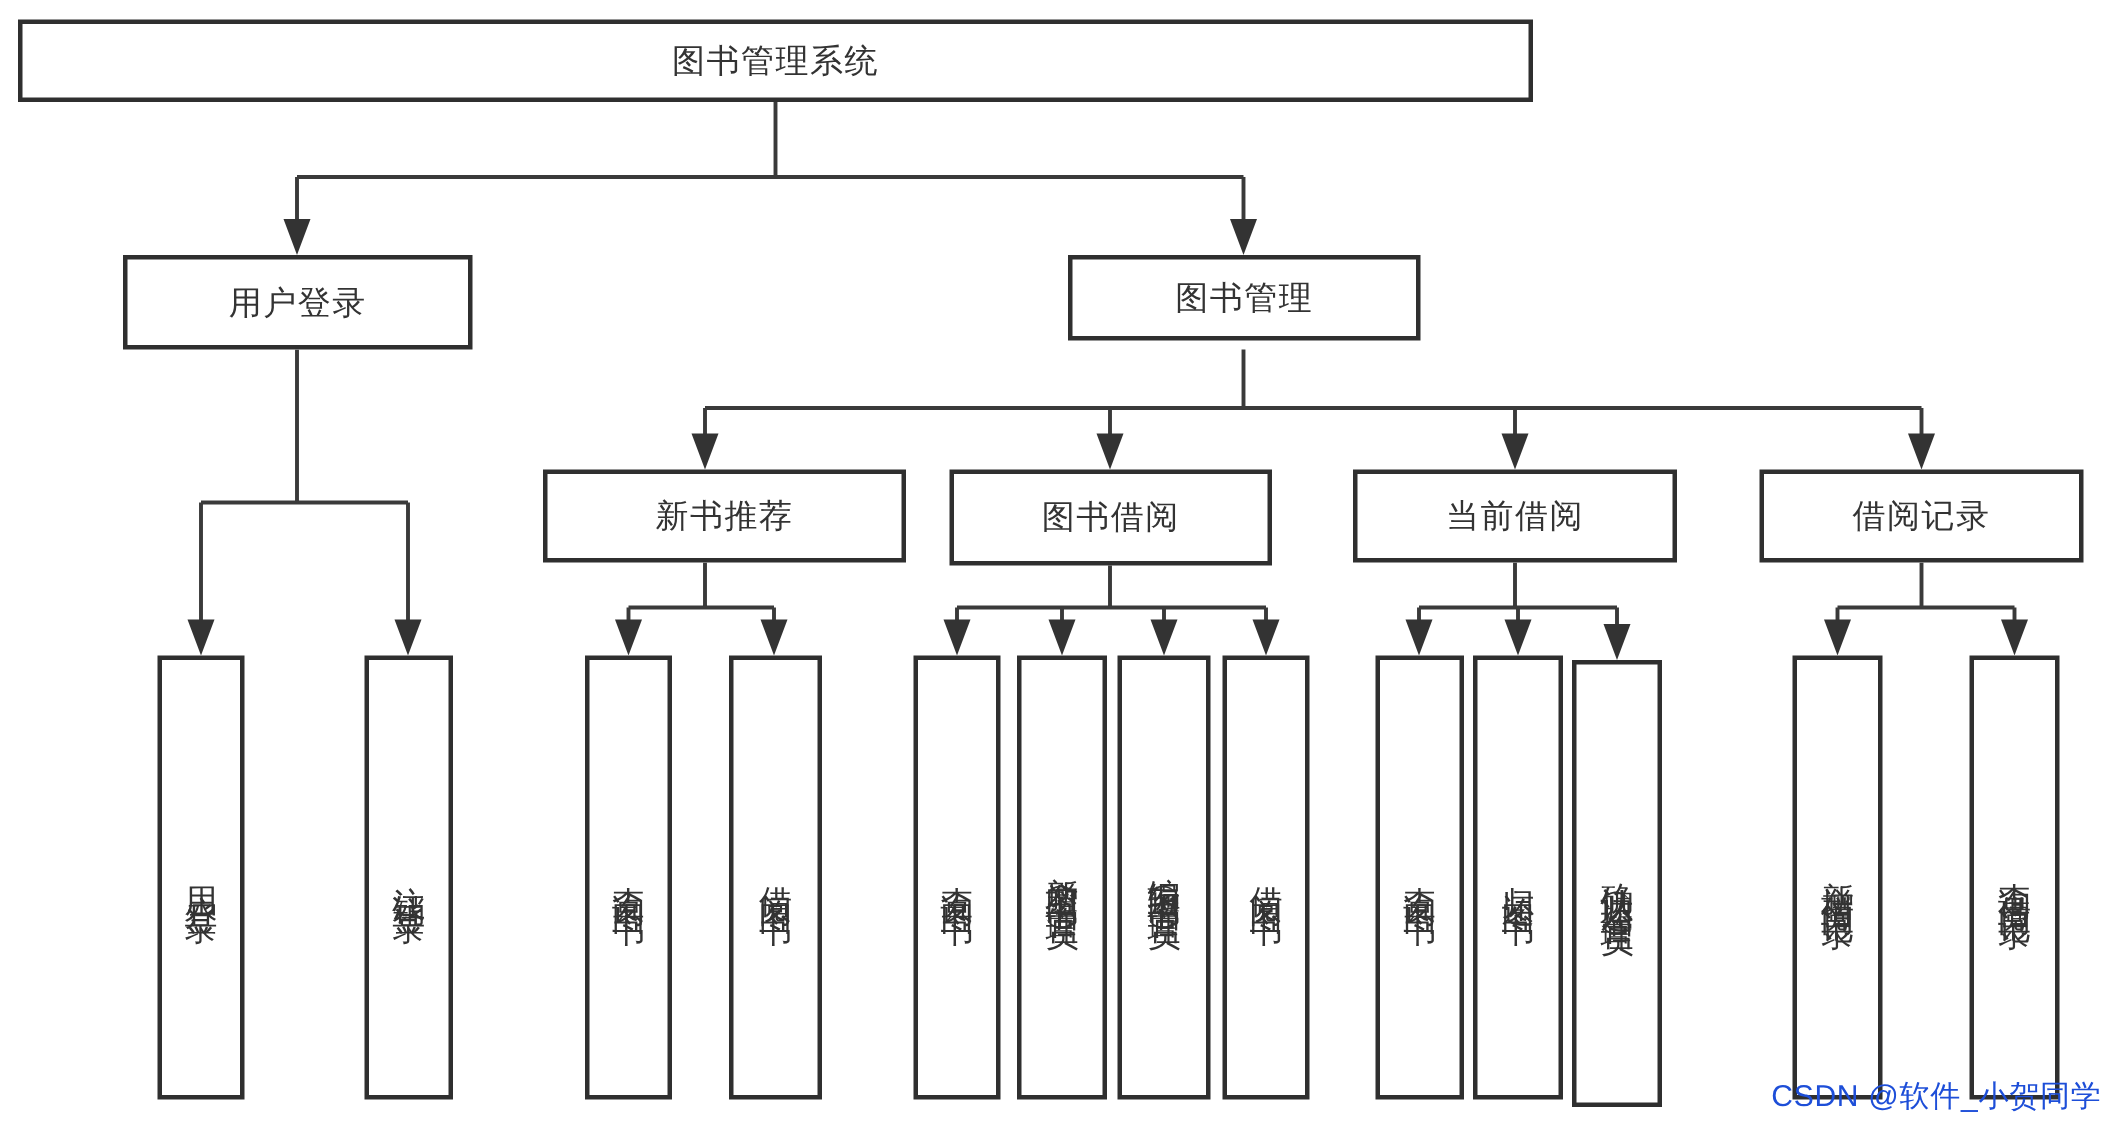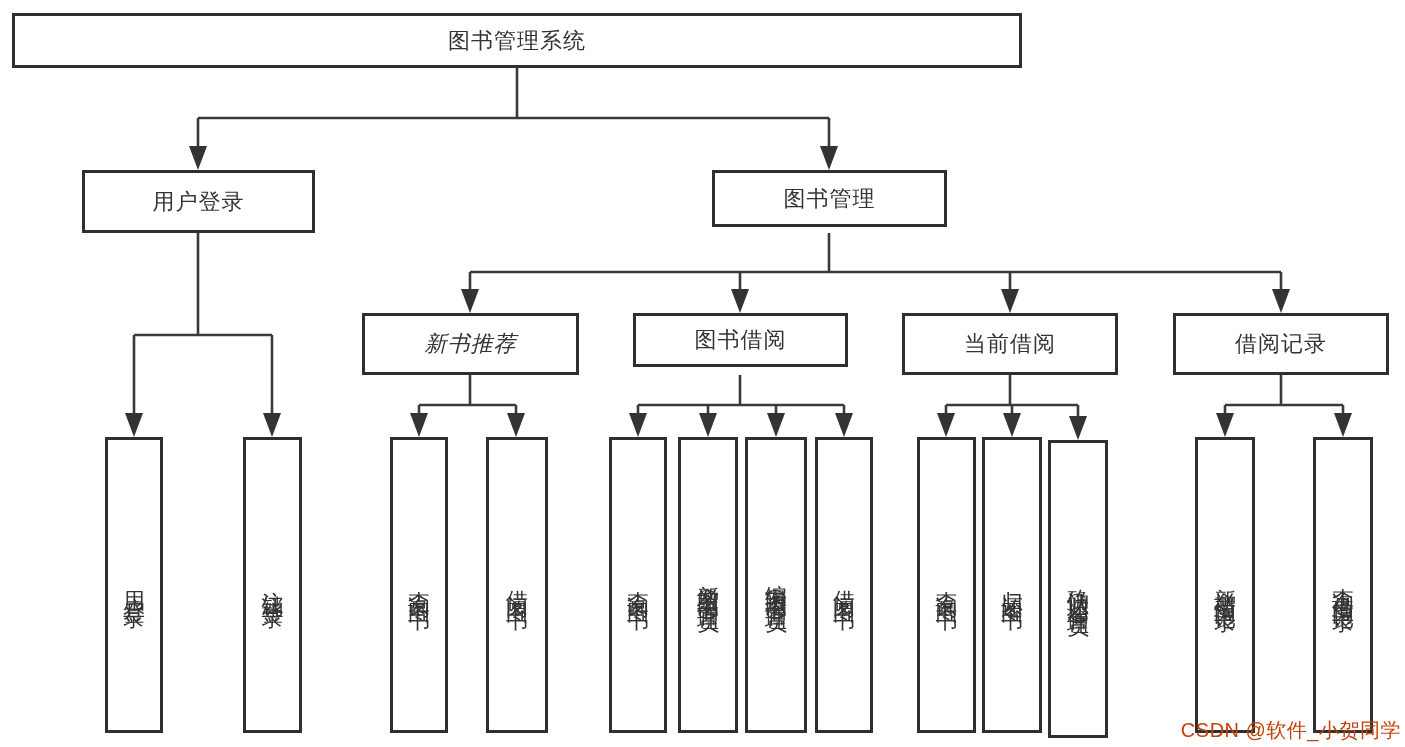--- a/index.html
+++ b/index.html
@@ -28,21 +28,21 @@
     font-size:22px;
     letter-spacing:6px;
     line-height:1;
     color:#333333;
   }
   .leaf{top:437px;height:296px;}
   .watermark{
     position:absolute;
     right:4px;top:717px;
     font-size:20px;
-    color:#c2410c;
+    color:#1d4ed8;
     letter-spacing:0.5px;
     white-space:nowrap;
     z-index:5;
   }
 </style>
 </head>
 <body>
 
 <div class="stage">
 
@@ -93,24 +93,24 @@
     <span class="hlabel">图书管理系统</span>
   </div>
 
   <div class="box" style="left:82px;top:170px;width:233px;height:63px;">
     <span class="hlabel">用户登录</span>
   </div>
   <div class="box" style="left:712px;top:170px;width:235px;height:57px;">
     <span class="hlabel">图书管理</span>
   </div>
 
-  <div class="box" style="left:362px;top:313px;width:217px;height:62px;font-style:italic;">
+  <div class="box" style="left:362px;top:313px;width:242px;height:62px;">
     <span class="hlabel">新书推荐</span>
   </div>
-  <div class="box" style="left:633px;top:313px;width:215px;height:54px;">
+  <div class="box" style="left:633px;top:313px;width:215px;height:64px;">
     <span class="hlabel">图书借阅</span>
   </div>
   <div class="box" style="left:1173px;top:313px;width:216px;height:62px;">
     <span class="hlabel">借阅记录</span>
   </div>
   <div class="box" style="left:902px;top:313px;width:216px;height:62px;">
     <span class="hlabel">当前借阅</span>
   </div>
 
   <div class="box leaf" style="left:105px;width:58px;">

